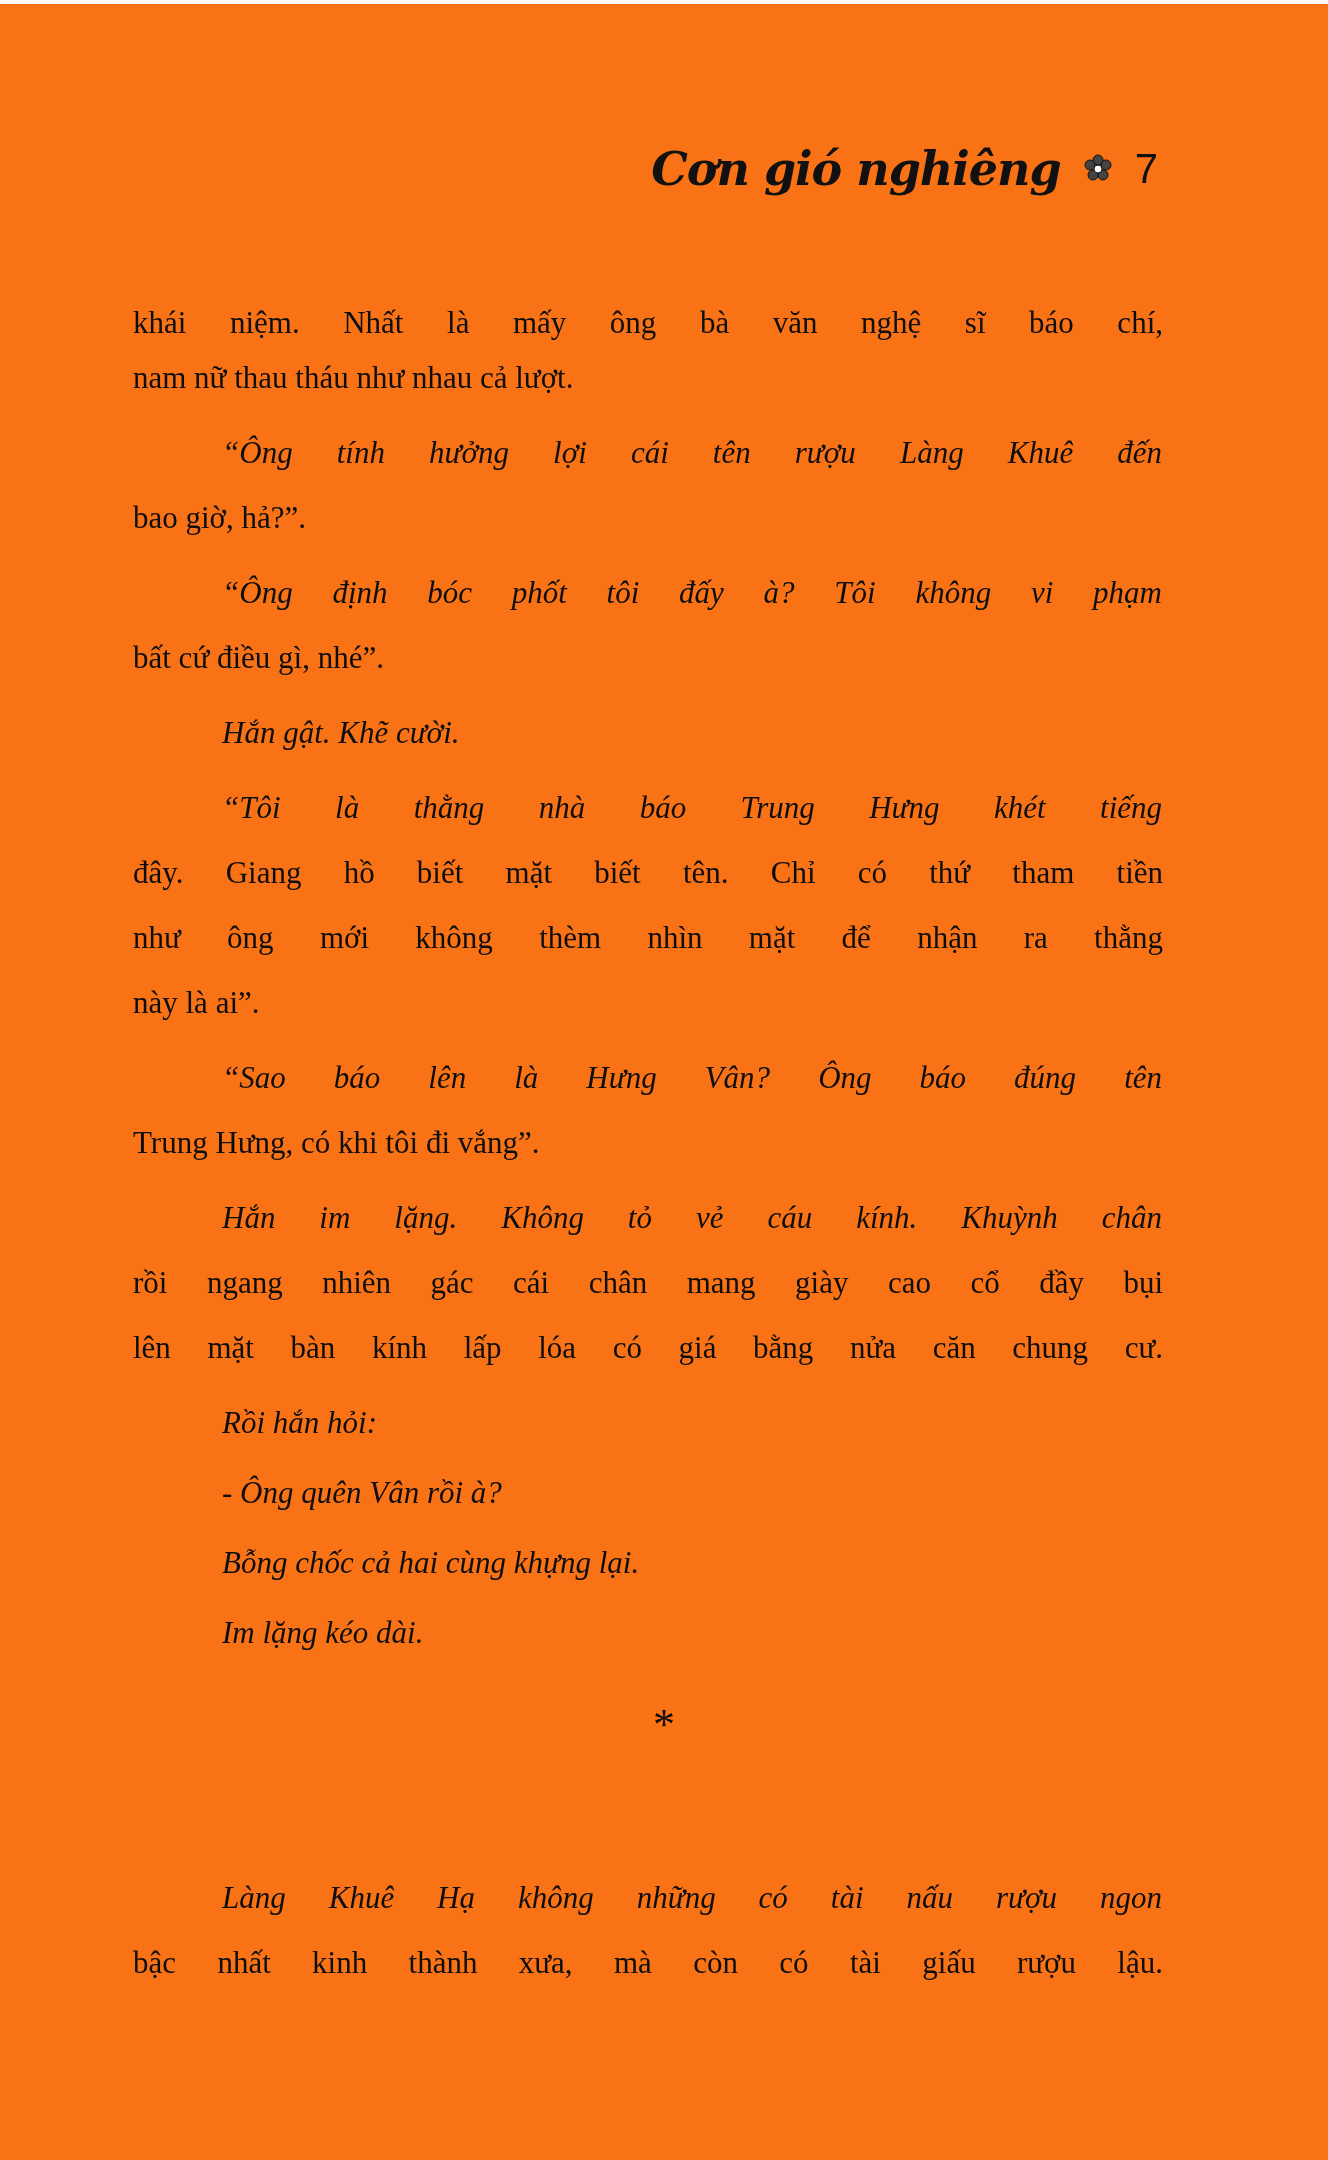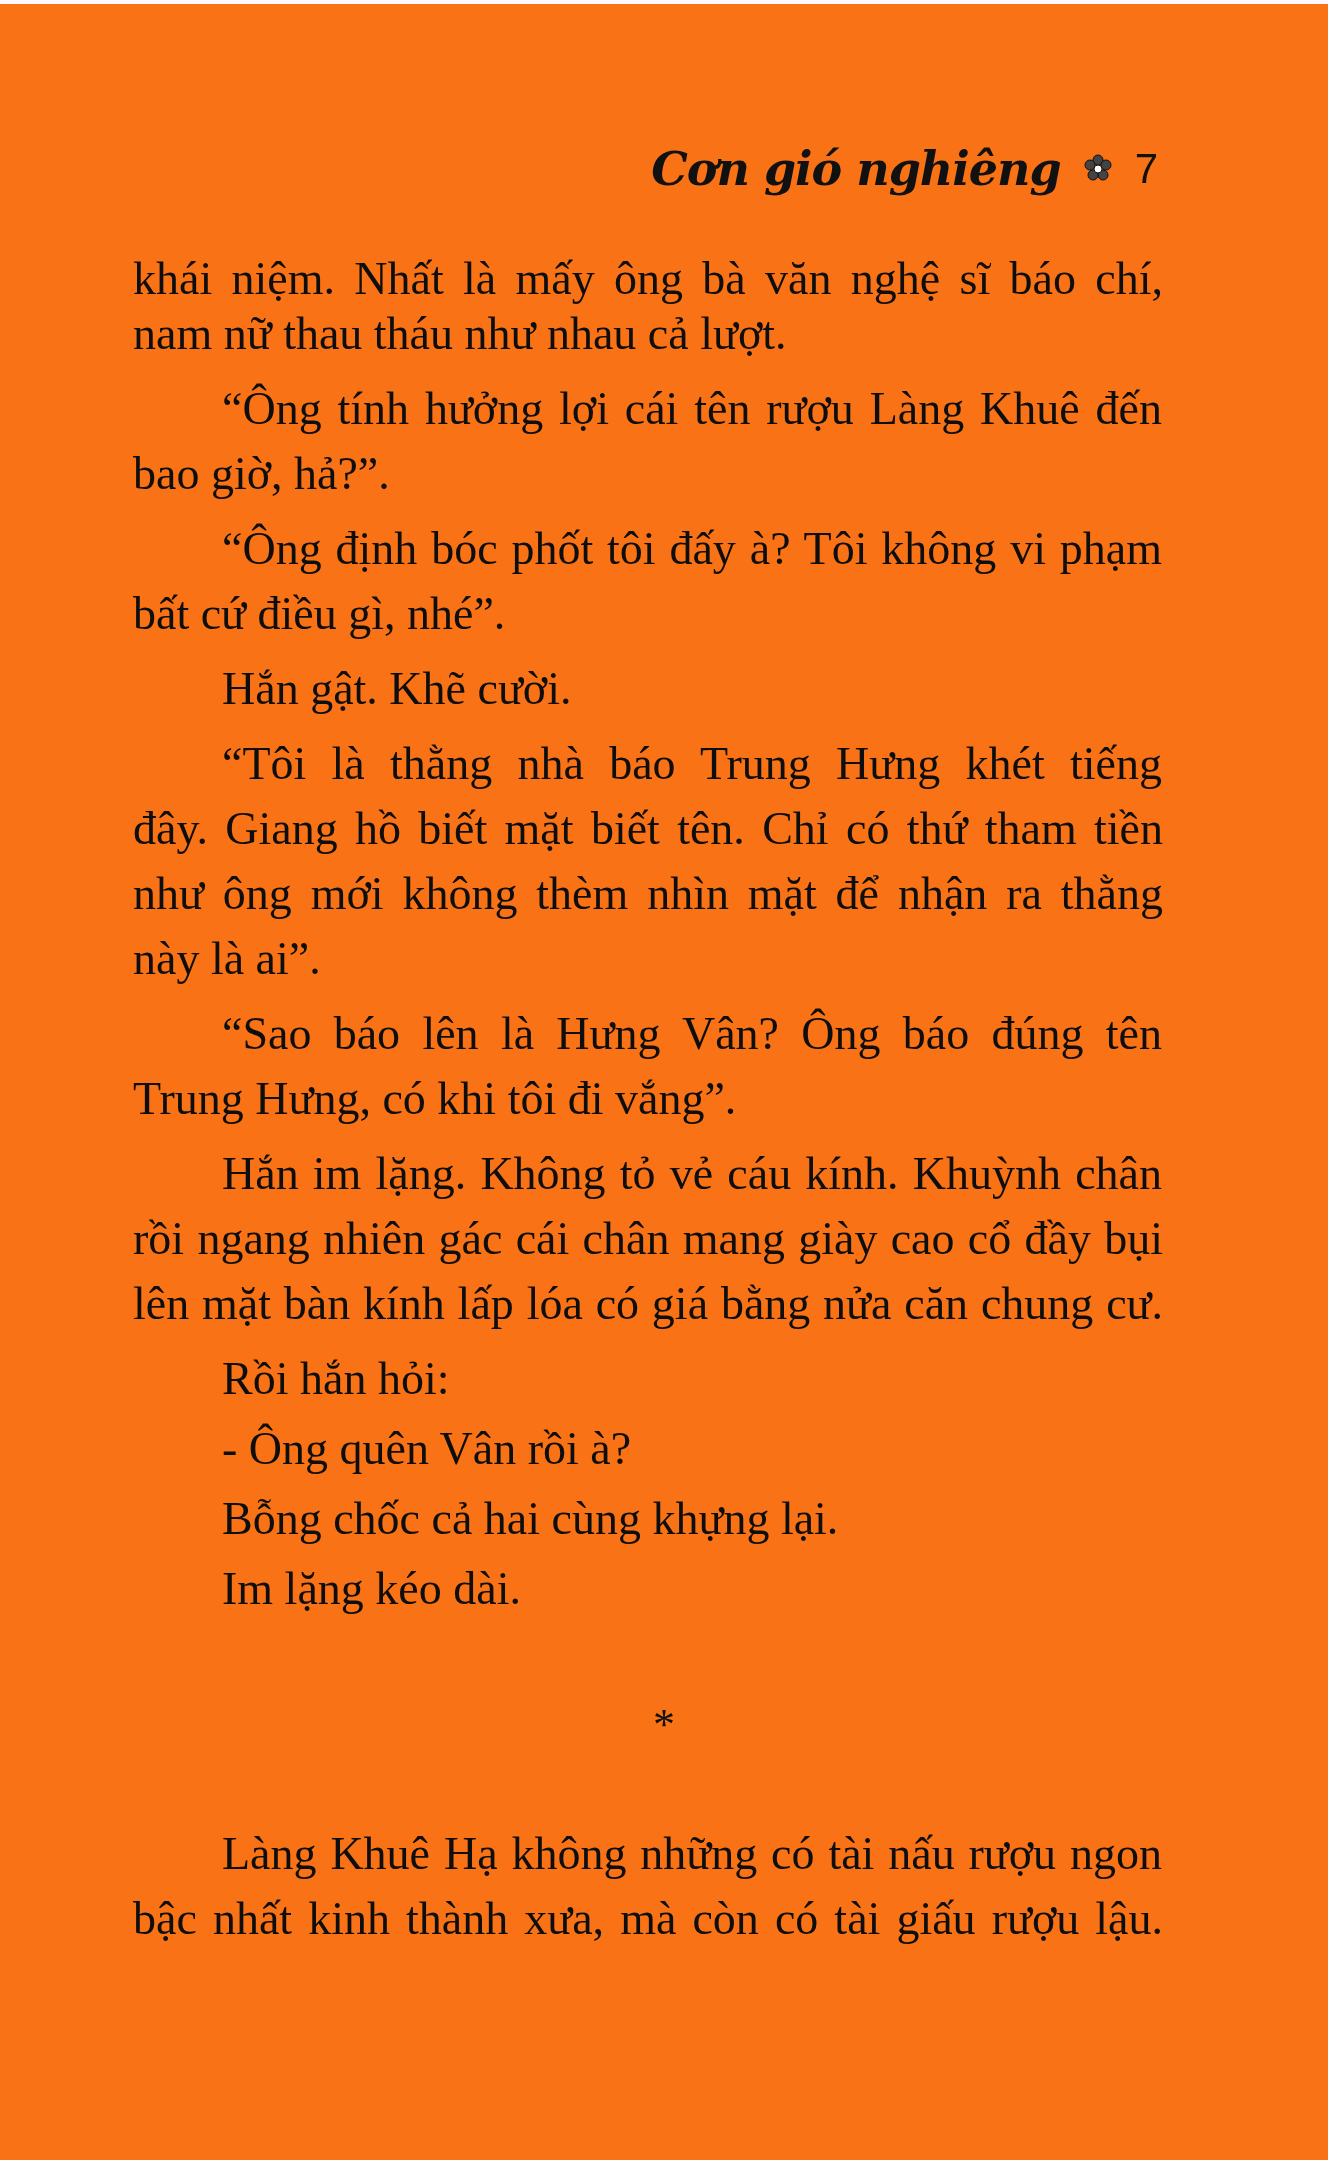--- a/index.html
+++ b/index.html
@@ -2,22 +2,22 @@
 <html><head>
 <meta charset="utf-8">
 <style>
   html, body { margin: 0; padding: 0; }
   body { width: 1328px; height: 2160px; background: #fbf9fb; position: relative; overflow: hidden; }
   .page { position: absolute; left: 0; top: 4px; width: 1328px; height: 2160px; background: #f97316; }
   .header { position: absolute; right: 170px; top: 125px; height: 80px; display: flex; align-items: center; gap: 22px; }
   .running-title { font-family: "DejaVu Serif", serif; font-style: italic; font-weight: bold; font-size: 46px; color: #111; letter-spacing: -1px; }
   .flower { width: 30px; height: 30px; display: inline-block; }
   .page-num { font-family: "Liberation Sans", sans-serif; font-size: 42px; color: #111; }
-  .line { position: absolute; left: 133px; width: 1030px; font-family: "Liberation Serif", serif; font-size: 46px; color: #0e0e0e; white-space: nowrap; line-height: 60px; }
-  .indent { left: 222px; width: 940px; }
+  .line { position: absolute; left: 133px; width: 1030px; font-family: "Liberation Serif", serif; font-size: 31px; color: #0e0e0e; white-space: nowrap; line-height: 60px; margin-top: 44px; }
+  .indent { left: 222px; width: 940px; font-style: italic; }
   .justify { text-align: justify; text-align-last: justify; }
   .asterisk { position: absolute; left: 0; width: 1328px; text-align: center; font-family: "Liberation Serif", serif; font-size: 44px; color: #111; }
 </style>
 </head>
 <body>
 
 <div class="page">
 
   <div class="header">
     <span class="running-title">Cơn gió nghiêng</span>

